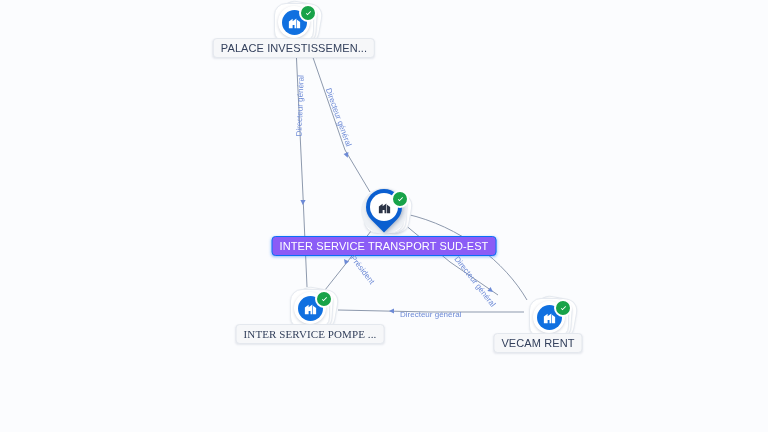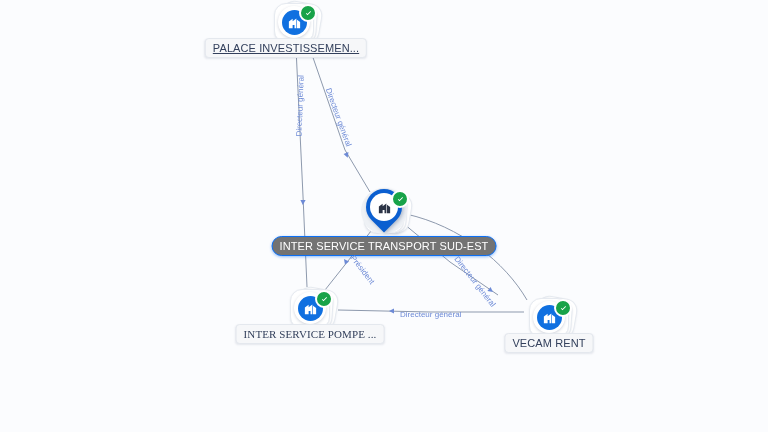--- a/index.html
+++ b/index.html
@@ -124,25 +124,24 @@
     font-size: 11px;
     letter-spacing: .1px;
     padding: 3px 7px;
     border-radius: 4px;
     background: #f6f7f9;
     color: #33405c;
     border: 1px solid #e4e8ee;
     box-shadow: 0 1px 2px rgba(30,50,90,.10);
   }
   .node-label.selected {
-    background: #737373;
+    background: #8b5cf6;
     color: #ffffff;
     border-color: #0b6ff5;
     box-shadow: 0 1px 3px rgba(11,111,245,.45);
-    border-radius: 10px;
   }
 
   .edge-label {
     position: absolute;
     white-space: nowrap;
     font-size: 8px;
     color: #6d8ad6;
     transform-origin: 0 50%;
     pointer-events: none;
   }
@@ -176,21 +175,21 @@
             <rect x="4.6" y="13" width="2" height="2" fill="#1070e0" opacity=".0"></rect>
           </svg>
         </div>
       </div>
       <div class="badge" style="left: 5px; top: -18px;">
         <svg width="9" height="9" viewBox="0 0 24 24" aria-hidden="true">
           <path fill="#ffffff" d="M9.2 16.4 5 12.2l1.4-1.4 2.8 2.8 8-8L18.6 7z"></path>
         </svg>
       </div>
     </div>
-    <div class="node-label" style="left: 286px; top: 38px; text-decoration: underline;">PALACE INVESTISSEMEN...</div>
+    <div class="node-label" style="left: 294px; top: 38px;">PALACE INVESTISSEMEN...</div>
     <div class="node" style="left: 384px; top: 212px;">
       <div class="stack s1"></div>
       <div class="stack s2"></div>
       <div class="stack s3"></div>
       <div class="pin-halo"></div>
       <div class="pin">
         <div class="pin-body"></div>
         <div class="pin-hole">
           <svg width="15" height="15" viewBox="0 0 24 24" aria-hidden="true">
             <path fill="#2c3446" d="M3 21V10.5l6-4.5v4l6-4.5V21h-3v-5H9v5H3zm13 0V7.5l5 3.5V21h-5z"></path>
@@ -235,21 +234,21 @@
             <rect x="4.6" y="13" width="2" height="2" fill="#1070e0" opacity=".0"></rect>
           </svg>
         </div>
       </div>
       <div class="badge" style="left: 5px; top: -18px;">
         <svg width="9" height="9" viewBox="0 0 24 24" aria-hidden="true">
           <path fill="#ffffff" d="M9.2 16.4 5 12.2l1.4-1.4 2.8 2.8 8-8L18.6 7z"></path>
         </svg>
       </div>
     </div>
-    <div class="node-label" style="left: 549px; top: 333px;">VECAM RENT</div>
+    <div class="node-label" style="left: 538px; top: 333px;">VECAM RENT</div>
   </div>
 <div id="edge-label-layer">
     <div class="edge-label" style="left: 299px; top: 132px; transform: rotate(-88deg);">Directeur général</div>
     <div class="edge-label" style="left: 328px; top: 84px; transform: rotate(70deg);">Directeur général</div>
     <div class="edge-label" style="left: 352px; top: 252px; transform: rotate(52deg);">Président</div>
     <div class="edge-label" style="left: 456px; top: 253px; transform: rotate(52deg);">Directeur général</div>
     <div class="edge-label" style="left: 400px; top: 310px; transform: rotate(0deg);">Directeur général</div>
   </div>
 
 </body></html>

